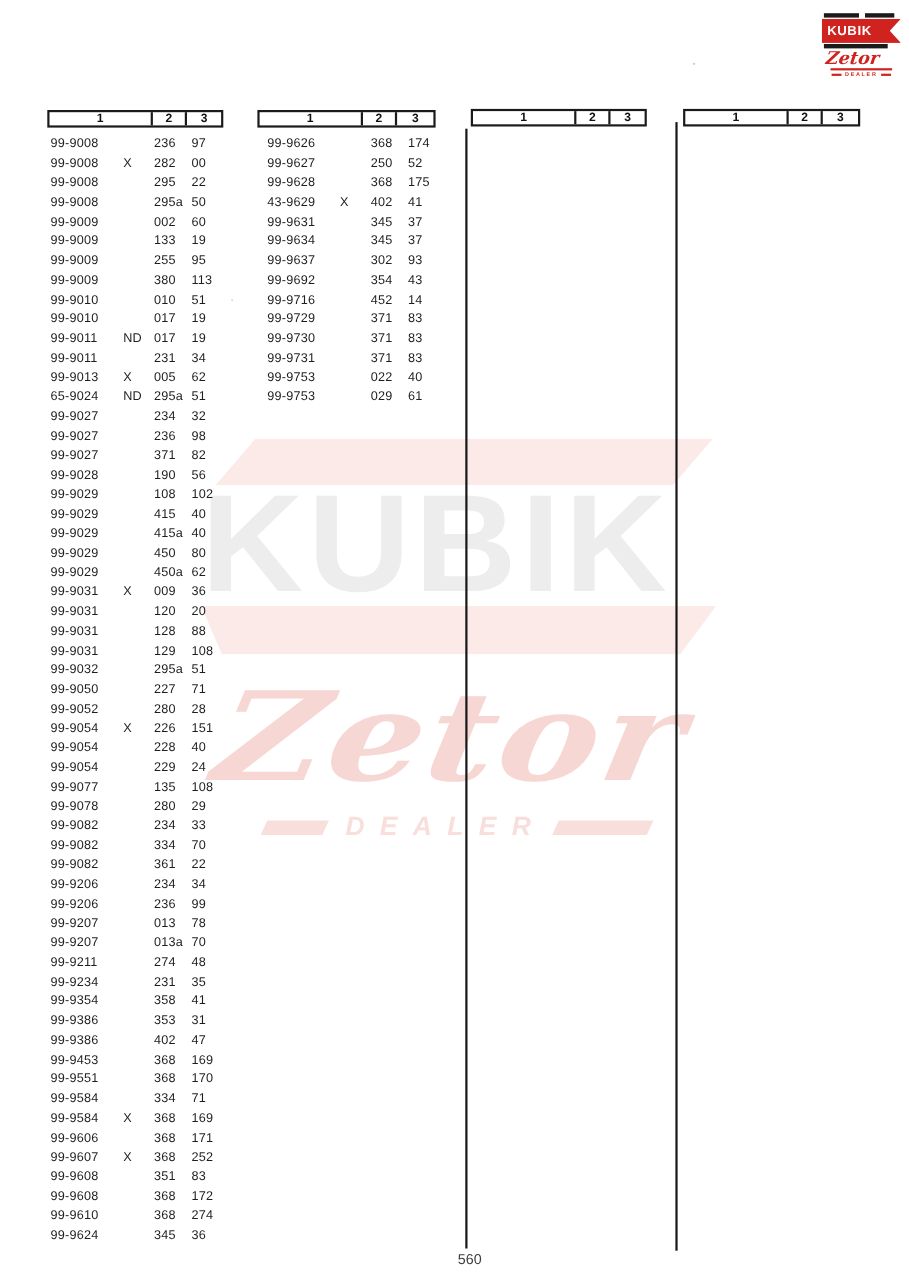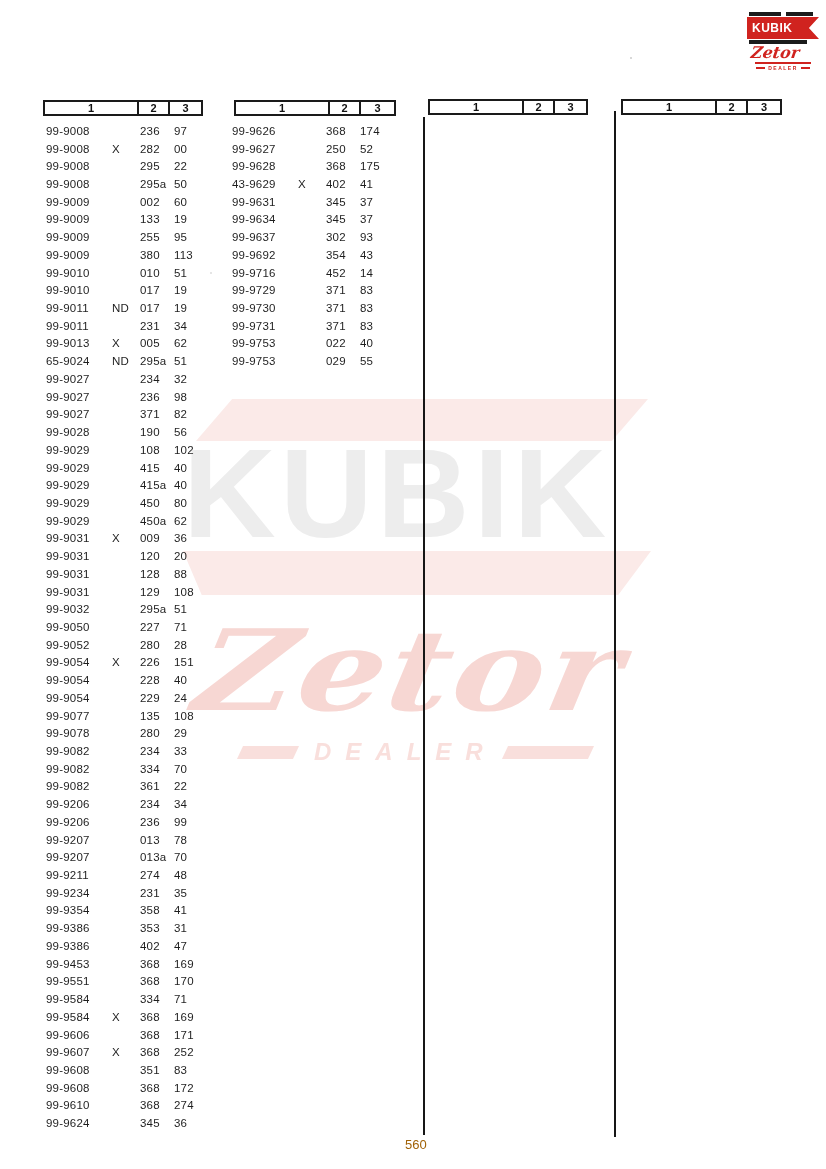--- a/index.html
+++ b/index.html
@@ -42,22 +42,22 @@
   .tcell.flag{width:28px}
   .tcell.v2{width:34px}
   .tcell.v3{flex:1}
 
   
   .vline{position:absolute;width:2px;background:#161616;z-index:1}
   .vline.a{left:423px;top:117px;height:1018px}
   .vline.b{left:614px;top:111px;height:1026px}
 
   
-  .page-number{position:absolute;left:405px;top:1137px;width:44px;text-align:left;
-    font-size:13px;color:#a16207;z-index:2;}
+  .page-number{position:absolute;left:405px;top:1137px;width:44px;text-align:center;
+    font-size:13px;color:#404040;z-index:2;}
 
   
   .logo{position:absolute;left:747px;top:9px;width:72px;height:60px;z-index:3}
   .logo .bar-top{position:absolute;left:2px;top:3px;width:64px;height:4px;
     background:linear-gradient(90deg,#1b1b1b 0 50%,#ffffff 50% 58%,#1b1b1b 58% 100%);}
   .logo .red-band{position:absolute;left:0;top:8px;width:72px;height:22px;background:#d0231f;
     -webkit-clip-path:polygon(0 0,100% 0,86% 50%,100% 100%,0 100%);
     clip-path:polygon(0 0,100% 0,86% 50%,100% 100%,0 100%);
     display:flex;align-items:center;padding-left:5px;box-sizing:border-box;
     color:#fff;font-weight:bold;font-size:12px;letter-spacing:0.5px;}
@@ -457,21 +457,21 @@
       <span class="tcell v2">368</span>
       <span class="tcell v3">274</span>
     </div>
     <div class="trow">
       <span class="tcell part">99-9624</span>
       <span class="tcell flag"></span>
       <span class="tcell v2">345</span>
       <span class="tcell v3">36</span>
     </div>
   </div>
-<div class="rows" style="left:232px;top:122px">
+<div class="rows" style="left:243px;top:122px">
     <div class="trow">
       <span class="tcell part">99-9626</span>
       <span class="tcell flag"></span>
       <span class="tcell v2">368</span>
       <span class="tcell v3">174</span>
     </div>
     <div class="trow">
       <span class="tcell part">99-9627</span>
       <span class="tcell flag"></span>
       <span class="tcell v2">250</span>
@@ -540,21 +540,21 @@
     <div class="trow">
       <span class="tcell part">99-9753</span>
       <span class="tcell flag"></span>
       <span class="tcell v2">022</span>
       <span class="tcell v3">40</span>
     </div>
     <div class="trow">
       <span class="tcell part">99-9753</span>
       <span class="tcell flag"></span>
       <span class="tcell v2">029</span>
-      <span class="tcell v3">55</span>
+      <span class="tcell v3">61</span>
     </div>
   </div>
 <div class="rows" style="left:440px;top:122px"></div>
 <div class="rows" style="left:633px;top:122px"></div>
 
 <div class="vline a"></div>
 <div class="vline b"></div>
 
 <div class="page-number">560</div>
 

